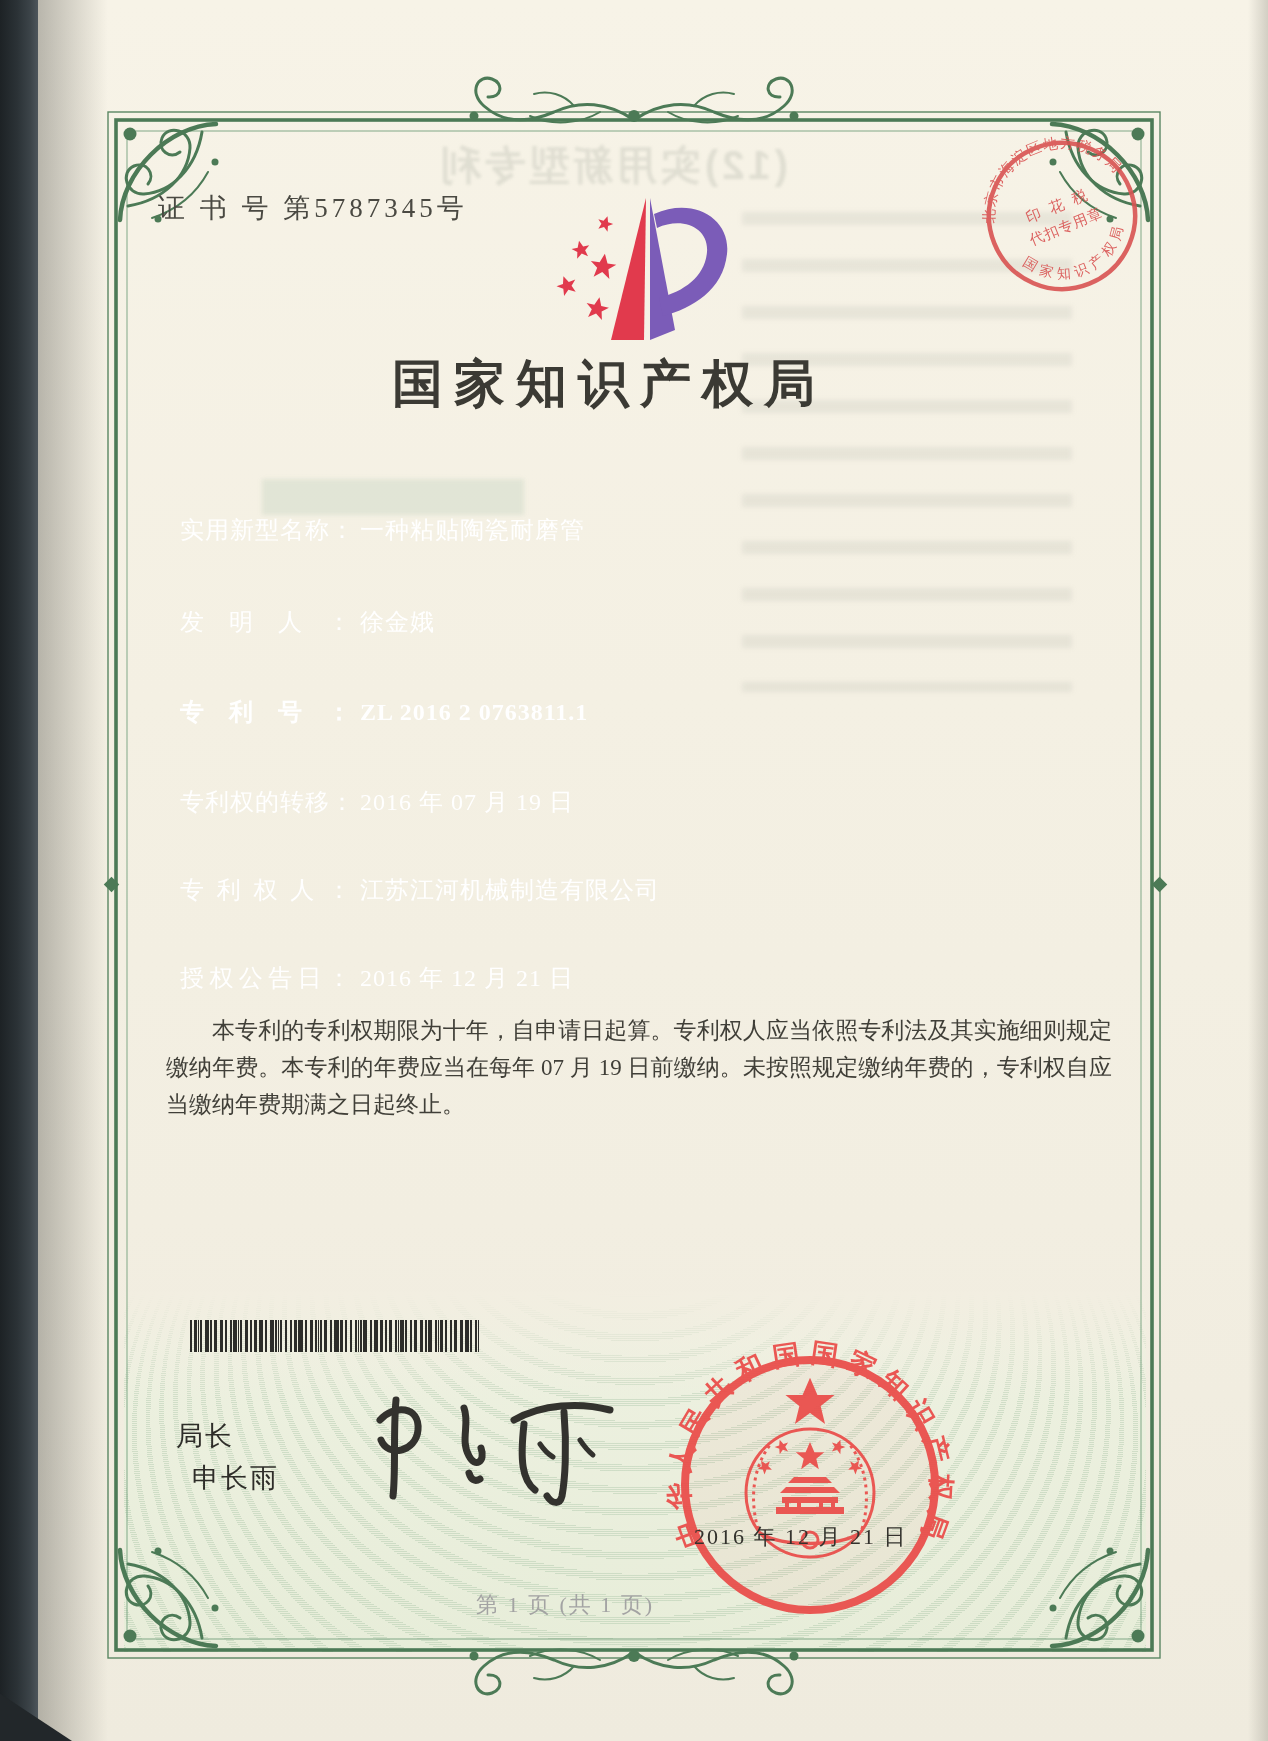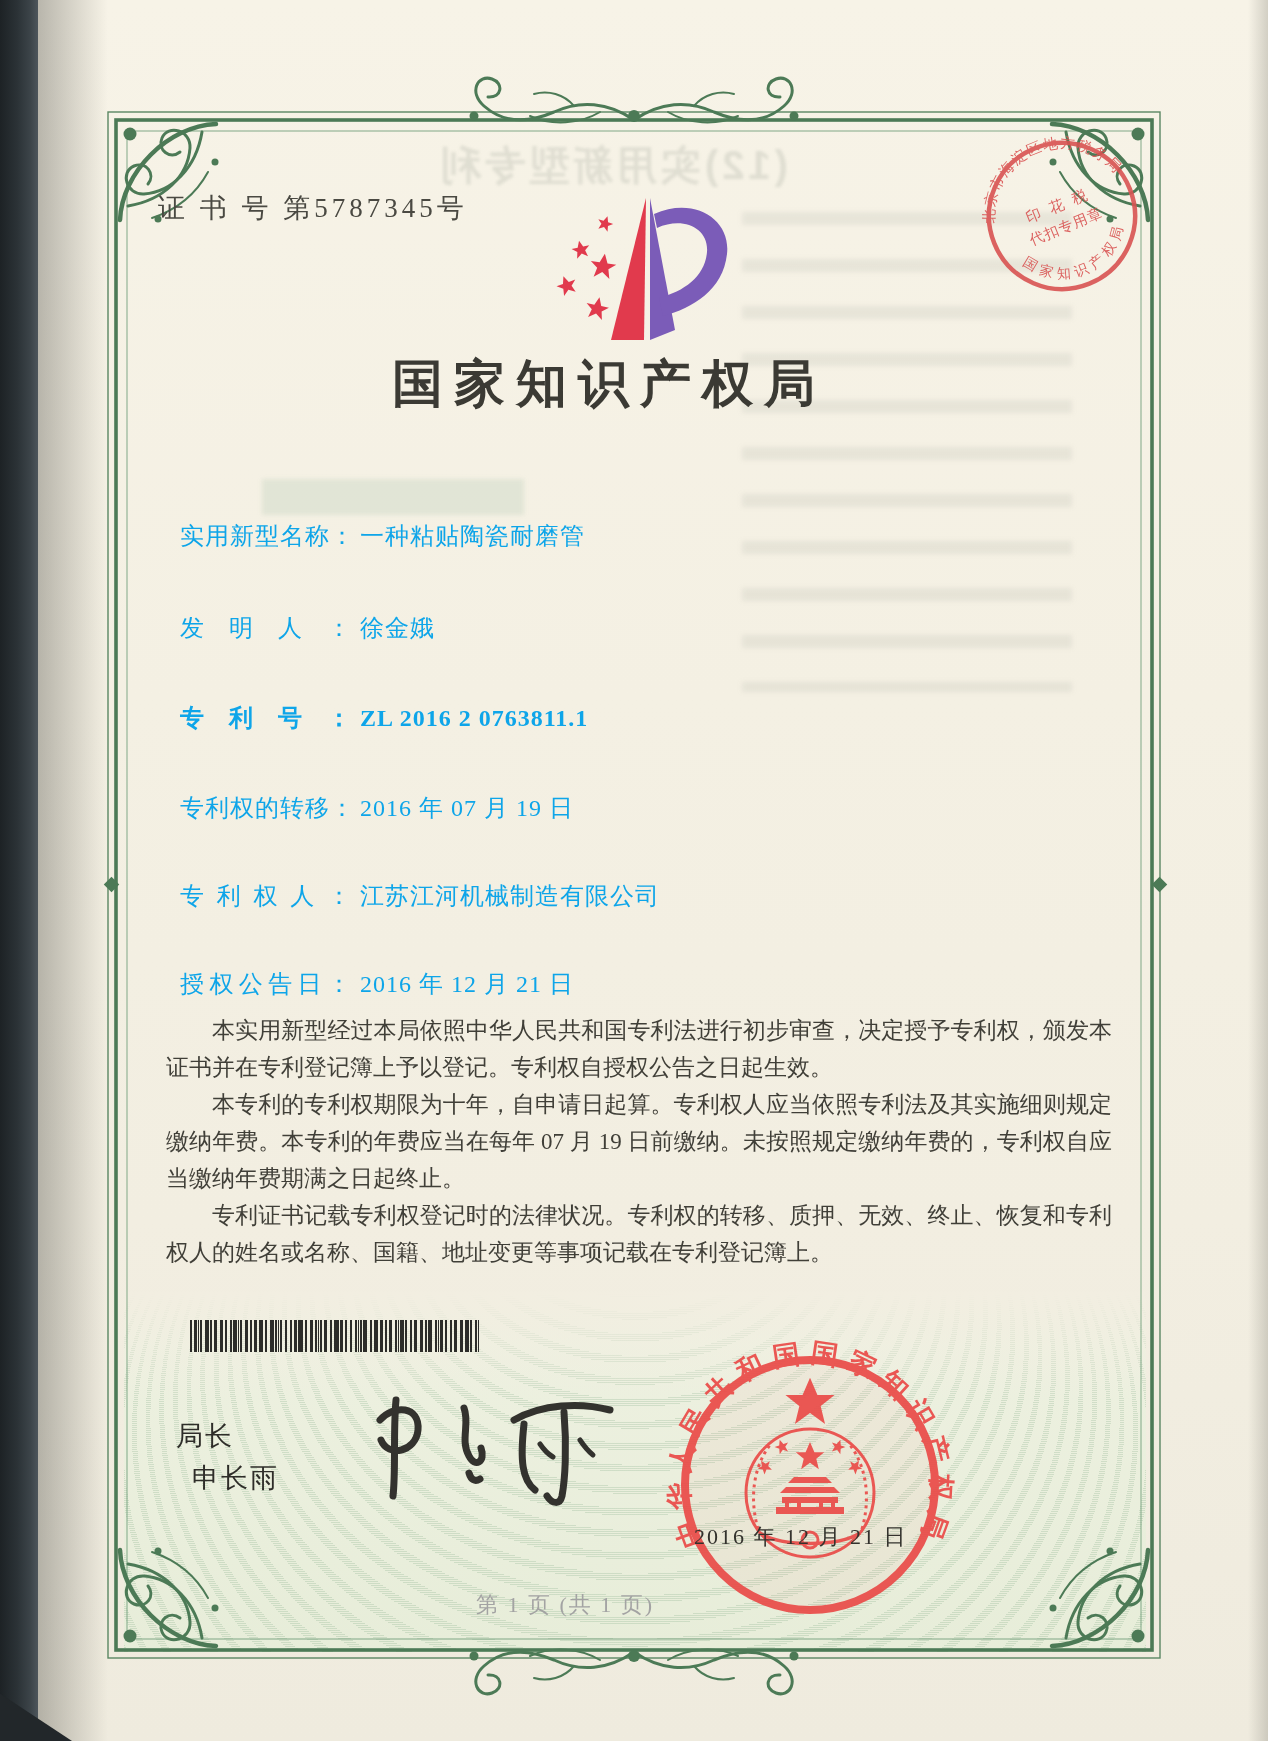--- a/index.html
+++ b/index.html
@@ -37,21 +37,21 @@
       repeating-radial-gradient(140% 95% at 50% -70%,rgba(110,158,118,.22) 0 1.4px,rgba(0,0,0,0) 1.4px 8px),
       linear-gradient(180deg,#eef1e1,#e7edd9);}
   .guilloche::before{content:"";position:absolute;inset:0;
     background:linear-gradient(180deg,#f2eee1 0%,rgba(242,238,225,0) 30%);}
 
   
   .cert-no{position:absolute;left:158px;top:190px;font-size:27px;letter-spacing:4px;color:#4a4942;z-index:3;}
   .doc-title{position:absolute;left:104px;top:350px;width:1010px;text-align:center;z-index:3;
     font-size:51px;font-weight:600;letter-spacing:11px;color:#3b3a34;}
   .fields{position:absolute;left:180px;top:0;z-index:3;}
-  .field-row{position:absolute;left:0;white-space:nowrap;font-size:24px;color:#0ea5e9;letter-spacing:1px;margin-top:6px;}
+  .field-row{position:absolute;left:0;white-space:nowrap;font-size:24px;color:#ffffff;letter-spacing:1px;}
   .field-label{display:inline-block;width:172px;text-align:justify;text-align-last:justify;}
   .field-value{margin-left:8px;}
   .f0{top:514px;} .f1{top:606px;} .f2{top:696px;font-weight:bold;} .f3{top:786px;} .f4{top:874px;} .f5{top:962px;}
 
   .body-text{position:absolute;left:166px;top:1012px;width:946px;z-index:3;
     font-size:23px;line-height:37px;text-align:justify;color:#403f38;}
   .body-text p{margin:0;text-indent:2em;}
 
   
   .barcode{position:absolute;left:190px;top:1320px;width:290px;height:32px;z-index:3;
@@ -173,23 +173,21 @@
     </div>
     <div class="field-row f4">
       <span class="field-label">专利权人：</span><span class="field-value">江苏江河机械制造有限公司</span>
     </div>
     <div class="field-row f5">
       <span class="field-label">授权公告日：</span><span class="field-value">2016 年 12 月 21 日</span>
     </div>
   </div>
 
   <div class="body-text">
-    <p>本实用新型经过本局依照中华人民共和国专利法进行初步审查，决定授予专利权，颁发本证书并在专利登记簿上予以登记。专利权自授权公告之日起生效。</p>
     <p>本专利的专利权期限为十年，自申请日起算。专利权人应当依照专利法及其实施细则规定缴纳年费。本专利的年费应当在每年 07 月 19 日前缴纳。未按照规定缴纳年费的，专利权自应当缴纳年费期满之日起终止。</p>
-    <p>专利证书记载专利权登记时的法律状况。专利权的转移、质押、无效、终止、恢复和专利权人的姓名或名称、国籍、地址变更等事项记载在专利登记簿上。</p>
   </div>
 
   <div class="barcode"></div>
 
   <div class="signer-role">局长</div>
   <div class="signer-name">申长雨</div>
 
   <svg class="signature-svg" width="250" height="135" viewBox="0 0 250 135">
     <g fill="none" stroke="#33322e" stroke-width="7" stroke-linecap="round" stroke-linejoin="round">
       <path d="M24,22 C21,55 24,92 21,118"></path>

